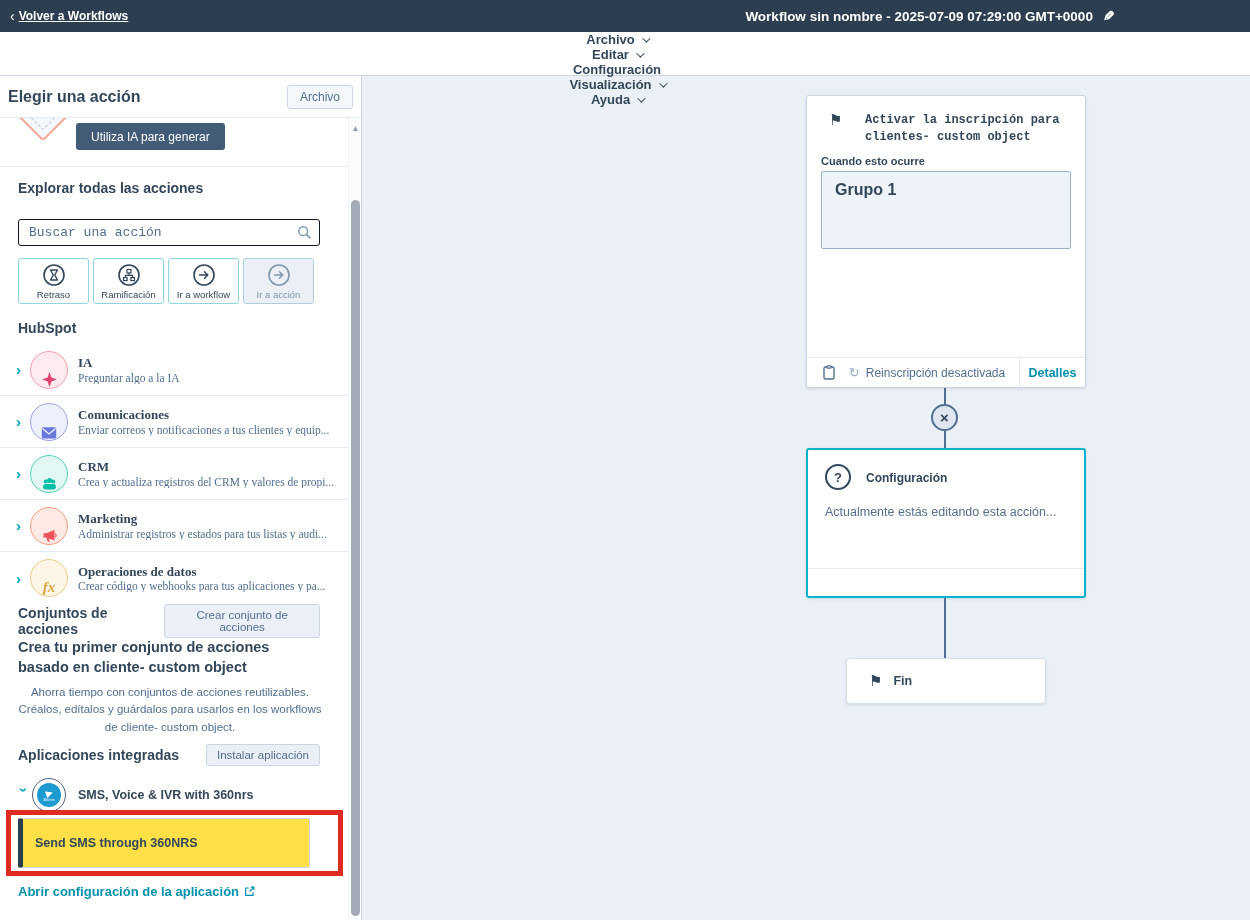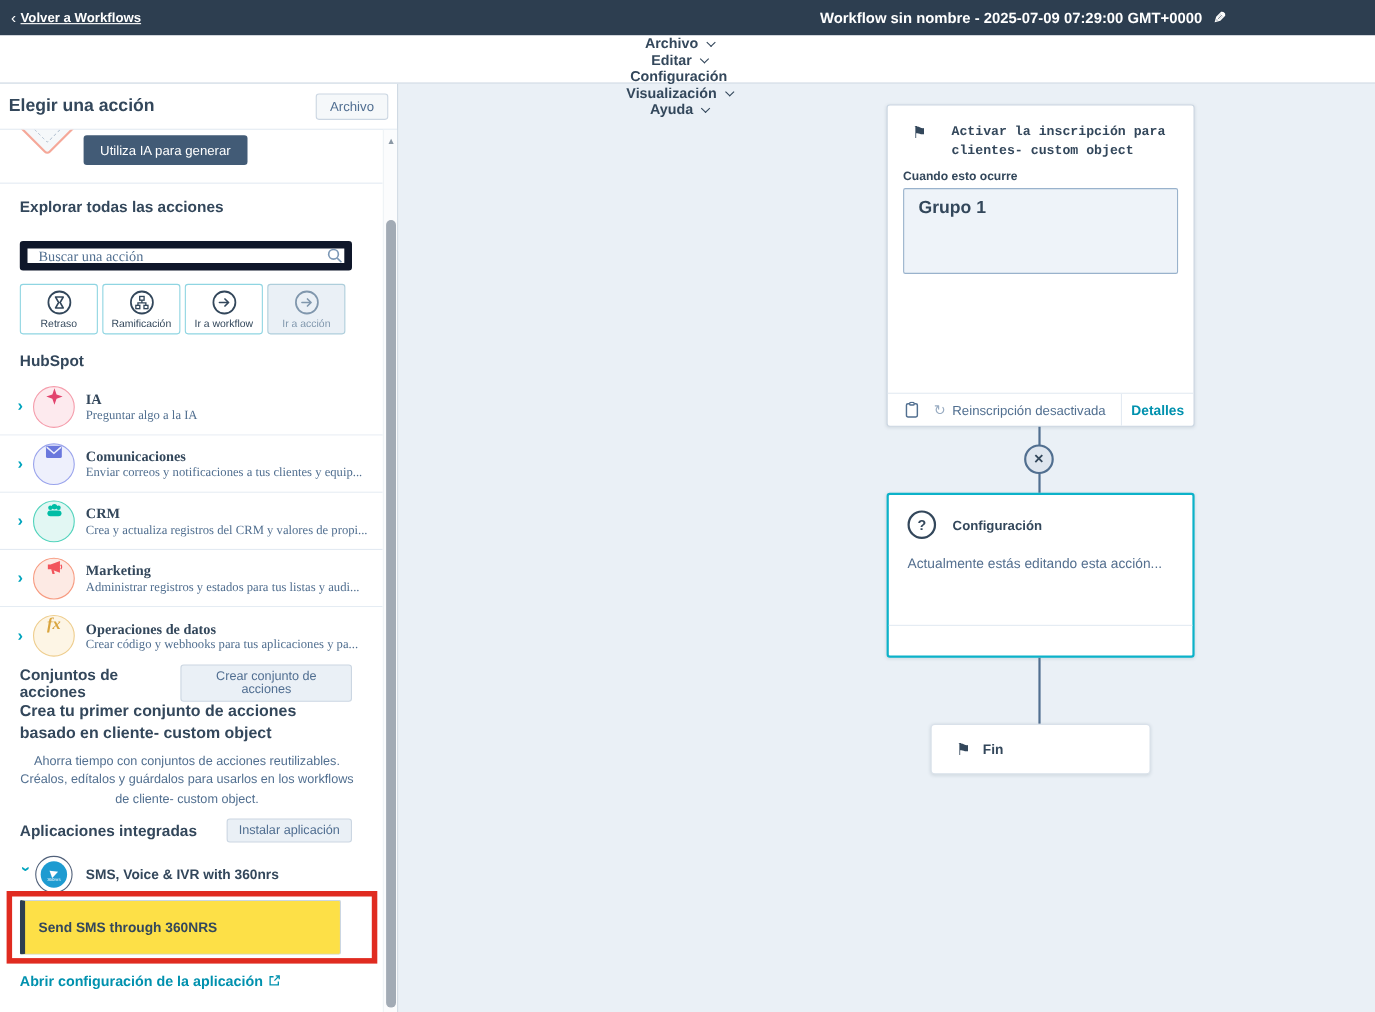--- a/index.html
+++ b/index.html
@@ -32,38 +32,38 @@
   .sb-thumb { position:absolute; top:82px; left:2px; width:9px; height:716px; background:#a2abb5; border-radius:5px; cursor:pointer; }
 
   .decor-diamond { position:absolute; left:20px; top:-32px; width:46px; height:46px; transform:rotate(45deg); background:#f5f8fa; border:2px solid #f5a899; border-radius:4px; }
   .decor-diamond .inner { position:absolute; inset:6px; border:1px dashed #b9c6d4; border-radius:2px; }
 
   .ai-btn { position:absolute; left:76px; top:5px; height:27px; background:#425b76; color:#fff; border:none; border-radius:3px; font-size:12px; padding:0 15px; cursor:pointer; font-family:inherit; }
   .div1 { position:absolute; top:48px; left:0; right:0; border-top:1px solid #e3eaf2; }
   .explore-h { position:absolute; top:62px; left:18px; font-size:14px; font-weight:bold; }
 
   .search-wrap { position:absolute; top:101px; left:18px; width:302px; height:27px; }
-  .search-input { width:100%; height:100%; border:7px solid #0f172a; border-radius:3px; font-size:13px; color:#33475b; padding:0 30px 0 10px; font-family:Liberation Serif, serif; }
+  .search-input { width:100%; height:100%; border:1px solid #0f172a; border-radius:3px; font-size:13px; color:#33475b; padding:0 30px 0 10px; font-family:Liberation Mono, monospace; }
   .search-input::placeholder { color:#516f90; }
   .search-ic { position:absolute; right:8px; top:6px; }
 
   .qa-row { position:absolute; top:140px; left:18px; display:flex; gap:4px; }
   .qa-btn { width:71px; height:46px; background:#fff; border:1px solid #8fd5e2; border-radius:3px; display:flex; flex-direction:column; align-items:center; justify-content:center; gap:2px; cursor:pointer; color:#33475b; }
   .qa-btn svg { display:block; }
   .qa-lbl { font-size:9.5px; color:#33475b; }
   .qa-btn.disabled { background:#eaf0f6; border-color:#aecedb; color:#8097ad; cursor:default; }
   .qa-btn.disabled .qa-lbl { color:#8097ad; }
 
   .hs-h { position:absolute; top:202px; left:18px; font-size:14px; font-weight:bold; }
 
   .cat-list { position:absolute; top:226px; left:0; right:0; }
   .cat-row { height:52px; display:flex; align-items:center; padding-left:16px; border-bottom:1px solid #e3eaf2; cursor:pointer; background:#fff; }
   .cat-row:last-child { border-bottom:none; }
   .cat-chev { color:#00a4bd; font-size:15px; font-weight:bold; width:14px; }
-  .cat-circle { width:38px; height:38px; border-radius:50%; display:flex; align-items:flex-start; justify-content:center; margin-right:10px; flex:0 0 38px; }
+  .cat-circle { width:38px; height:38px; border-radius:50%; display:flex; align-items:flex-end; justify-content:center; margin-right:10px; flex:0 0 38px; }
   .cat-text { overflow:hidden;font-family:Liberation Serif, serif; }
   .cat-title { font-size:13px; font-weight:bold; line-height:1.25; }
   .cat-sub { font-size:11.5px; color:#516f90; white-space:nowrap; overflow:hidden; }
   .c-ia { background:#fdeaee; border:1px solid #f59cab; color:#e2436d; }
   .c-com { background:#eef0fc; border:1px solid #99a3ec; color:#6a78dd; }
   .c-crm { background:#e2f7f3; border:1px solid #51d3bc; color:#00bda5; }
   .c-mkt { background:#fdeae4; border:1px solid #f79b81; color:#f2545b; }
   .c-ops { background:#fdf5e5; border:1px solid #eecd8d; color:#d9a53f; }
   .fx-glyph { font-family:"Liberation Serif", serif; font-style:italic; font-weight:bold; font-size:15px; }
 

